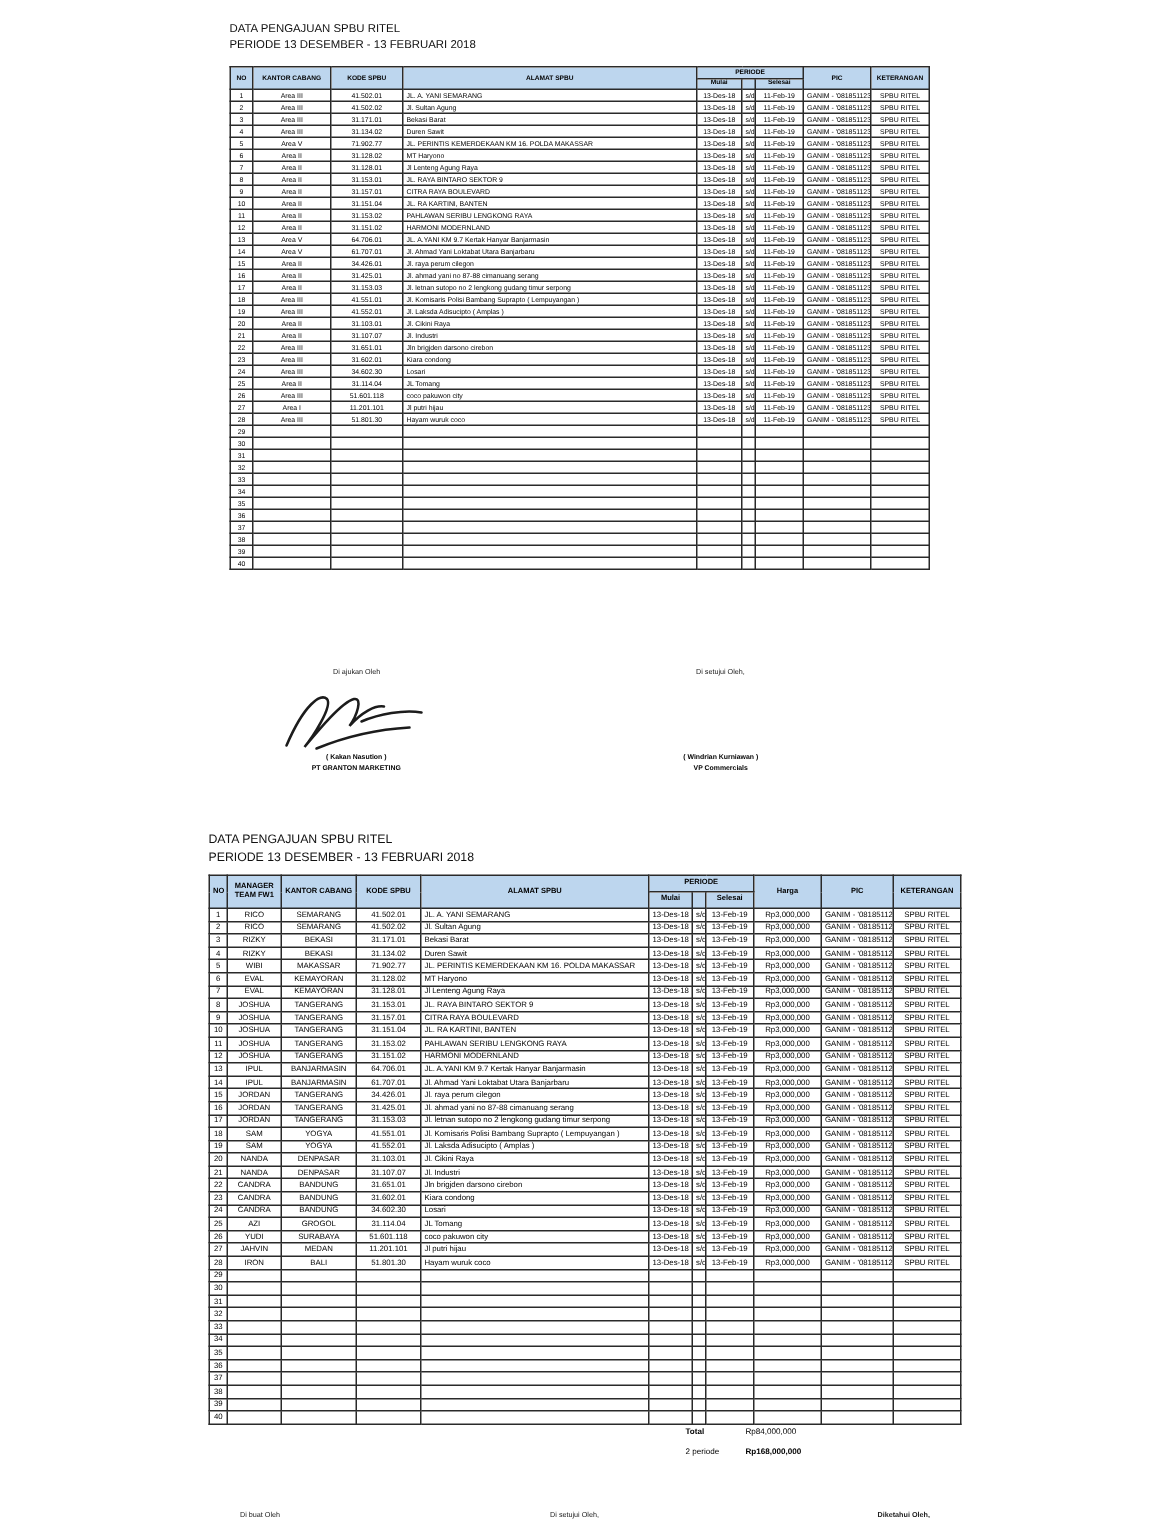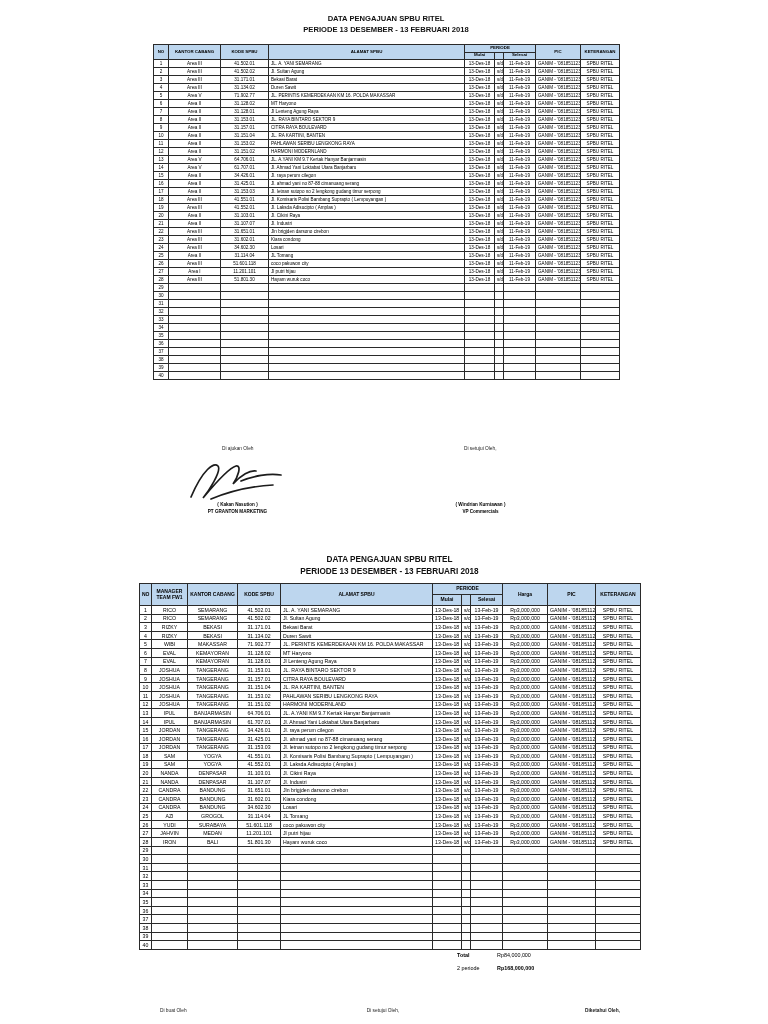--- a/index.html
+++ b/index.html
@@ -1,19 +1,19 @@
 <!DOCTYPE html>
 <html><head>
 <meta charset="utf-8">
 <style>
   html,body{margin:0;padding:0;}
   body{width:768px;height:1024px;background:#ffffff;position:relative;
        font-family:"Liberation Sans",sans-serif;color:#000;overflow:hidden;}
   .abs{position:absolute;}
-  .doc-title{text-align:center;font-weight:bold;color:#111;}
+  .doc-title{font-weight:normal;color:#111;}
   #title-p1{left:153px;top:13px;width:466px;font-size:7.6px;line-height:11px;}
   #title-p2{left:139px;top:554px;width:501px;font-size:8.2px;line-height:12px;}
   .tbl-wrap1{left:153px;top:44px;width:466px;}
   .tbl-wrap2{left:139px;top:583px;width:501px;}
   table{border-collapse:collapse;table-layout:fixed;width:100%;border:1.5px solid #1a1a1a;}
   th,td{border:1px solid #2a2a2a;padding:0 2px;text-align:center;overflow:hidden;
         vertical-align:middle;}
   th{background:#bdd6ee;font-weight:bold;line-height:1.05;white-space:normal;}
   td{white-space:nowrap;}
   td.left{text-align:left;}

